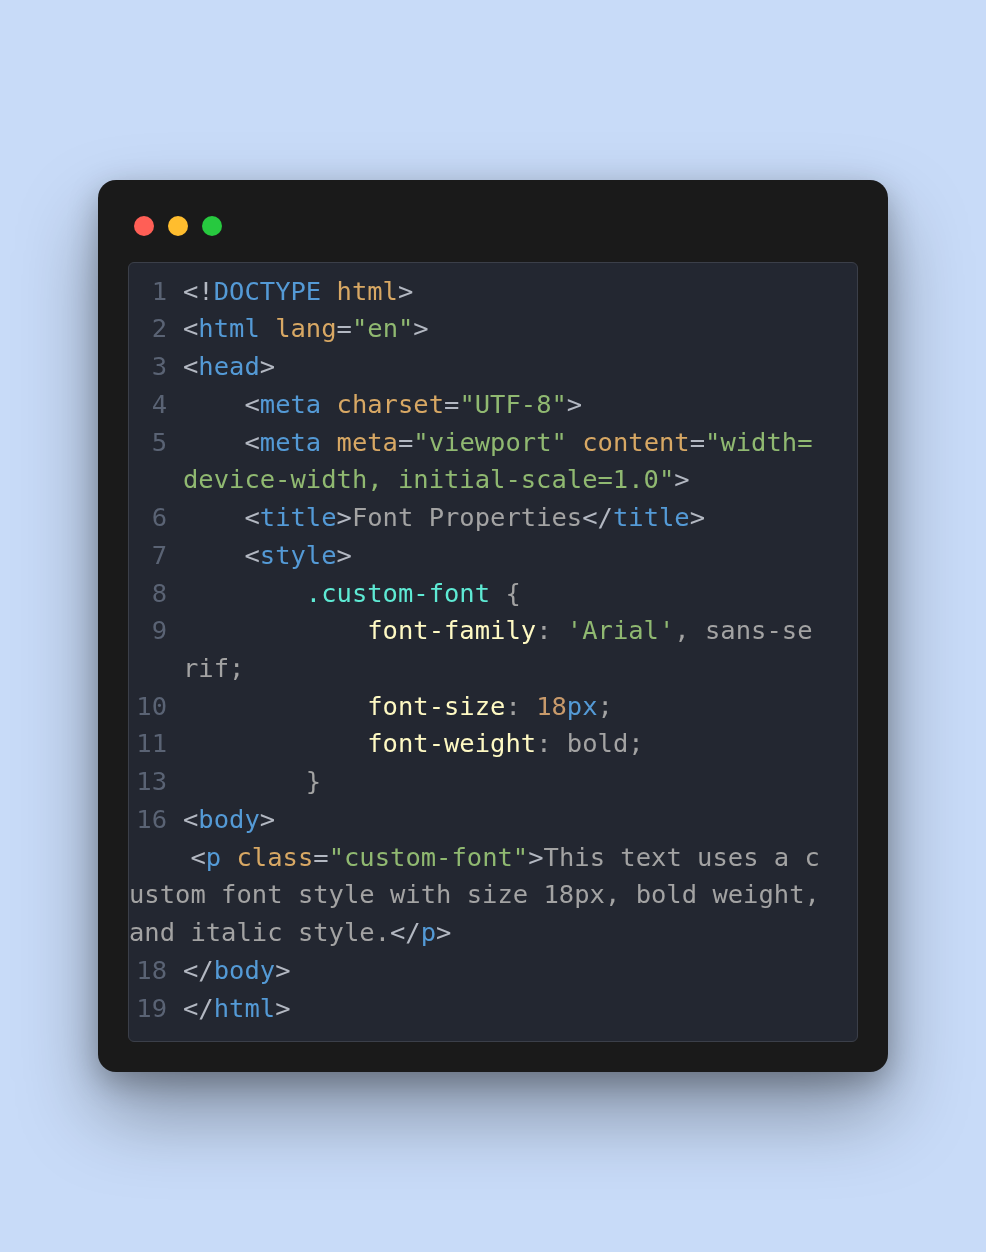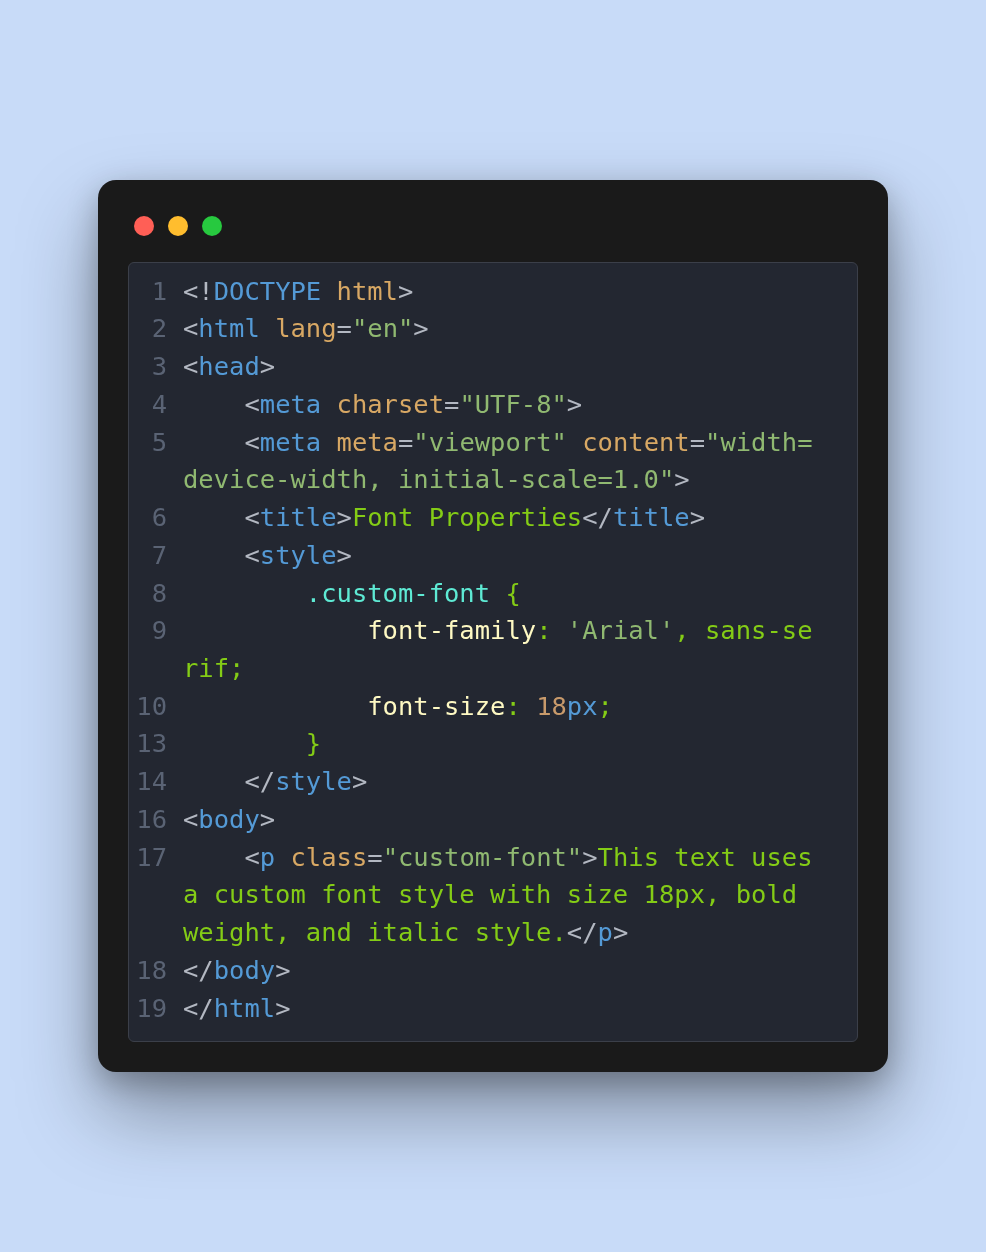--- a/index.html
+++ b/index.html
@@ -41,21 +41,21 @@
     color:#d8dde6;
     white-space:pre-wrap;
     word-break:break-all;
     padding-right:30px;
   }
   .p  { color:#b3b8c2; } 
   .tg { color:#549ad6; } 
   .kw { color:#549ad6; } 
   .at { color:#d8a864; } 
   .st { color:#90b971; } 
-  .tx { color:#84cc16; } 
+  .tx { color:#a3a3a3; } 
   .sel{ color:#5eead4; } 
   .prop{ color:#fef9c3; }
   .num { color:#c89a6b; }
   .unit{ color:#549ad6; }
 </style>
 </head>
 <body>
 
 <div class="window">
   <div class="traffic">
@@ -98,33 +98,32 @@
       </div>
       <div class="line">
         <div class="gutter">9</div>
         <div class="code"><span class="tx">            </span><span class="prop">font-family</span><span class="tx">: </span><span class="st">'Arial'</span><span class="tx">, sans-serif;</span></div>
       </div>
       <div class="line">
         <div class="gutter">10</div>
         <div class="code"><span class="tx">            </span><span class="prop">font-size</span><span class="tx">: </span><span class="num">18</span><span class="unit">px</span><span class="tx">;</span></div>
       </div>
       <div class="line">
+        <div class="gutter">11</div>
+        <div class="code"><span class="tx">            </span><span class="prop">font-weight</span><span class="tx">: bold;</span></div>
+      </div>
+      <div class="line">
         <div class="gutter">13</div>
         <div class="code"><span class="tx">        }</span></div>
-      </div>
-      <div class="line">
-        <div class="gutter">14</div>
-        <div class="code"><span class="tx">    </span><span class="p">&lt;/</span><span class="tg">style</span><span class="p">&gt;</span></div>
       </div>
       <div class="line">
         <div class="gutter">16</div>
         <div class="code"><span class="p">&lt;</span><span class="tg">body</span><span class="p">&gt;</span></div>
       </div>
       <div class="line">
-        <div class="gutter">17</div>
         <div class="code"><span class="tx">    </span><span class="p">&lt;</span><span class="tg">p</span><span class="tx"> </span><span class="at">class</span><span class="p">=</span><span class="st">"custom-font"</span><span class="p">&gt;</span><span class="tx">This text uses a custom font style with size 18px, bold weight, and italic style.</span><span class="p">&lt;/</span><span class="tg">p</span><span class="p">&gt;</span></div>
       </div>
       <div class="line">
         <div class="gutter">18</div>
         <div class="code"><span class="p">&lt;/</span><span class="tg">body</span><span class="p">&gt;</span></div>
       </div>
       <div class="line">
         <div class="gutter">19</div>
         <div class="code"><span class="p">&lt;/</span><span class="tg">html</span><span class="p">&gt;</span></div>
       </div>

